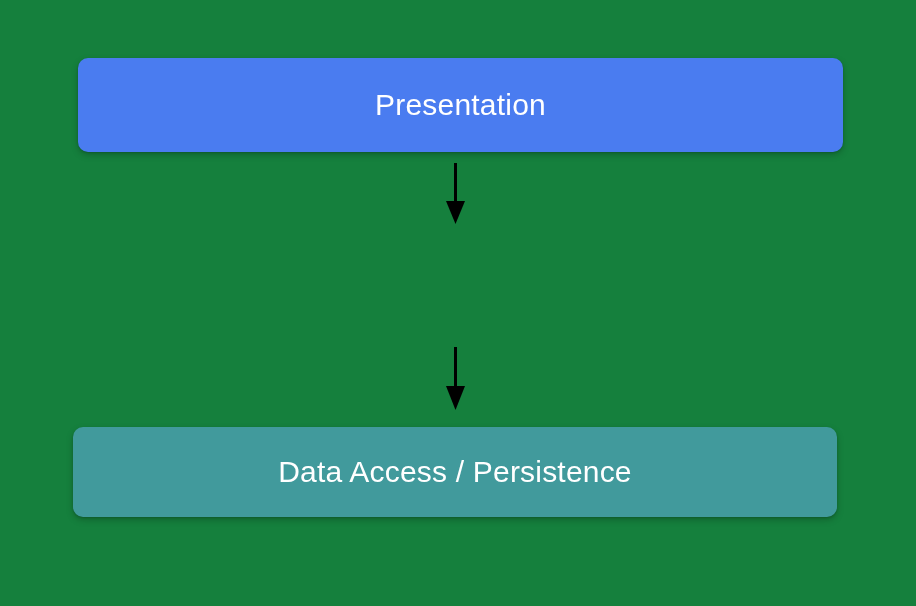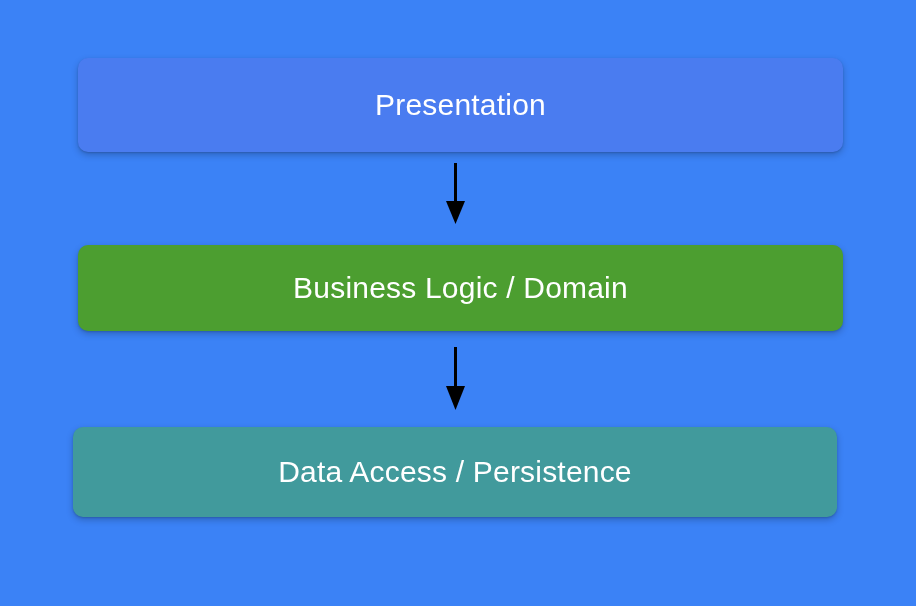--- a/index.html
+++ b/index.html
@@ -88,36 +88,33 @@
   }
   .flow-arrow svg {
     display: block;
     width: 36px;
     height: 100%;
   }
 </style>
 </head>
 <body>
 
-<div id="diagram-canvas" style="background: #3b82f6;">
+<div id="diagram-canvas" style="background: #15803d;">
 
   <div class="layer-box" id="box-presentation" style="background: rgb(74, 124, 240);">
     <span class="layer-label" style="color: rgb(255, 255, 255);">Presentation</span>
   </div>
 
   <div class="flow-arrow" id="arrow-presentation-to-business">
     <svg viewBox="0 0 36 62" xmlns="http://www.w3.org/2000/svg" aria-hidden="true">
       <line x1="17.5" y1="0" x2="17.5" y2="42" stroke="#000000" stroke-width="3"></line>
       <polygon points="17.5,61 8,38 27,38" fill="#000000"></polygon>
     </svg>
   </div>
 
-  <div class="layer-box" id="box-business-logic" style="background: rgb(76, 158, 48);">
-    <span class="layer-label" style="color: rgb(255, 255, 255);">Business Logic / Domain</span>
-  </div>
 
   <div class="flow-arrow" id="arrow-business-to-data">
     <svg viewBox="0 0 36 64" xmlns="http://www.w3.org/2000/svg" aria-hidden="true">
       <line x1="17.5" y1="0" x2="17.5" y2="43" stroke="#000000" stroke-width="3"></line>
       <polygon points="17.5,63 8,39 27,39" fill="#000000"></polygon>
     </svg>
   </div>
 
   <div class="layer-box" id="box-data-access" style="background: rgb(65, 154, 156); align-items: center;">
     <span class="layer-label" style="color: rgb(255, 255, 255);">Data Access / Persistence</span>

